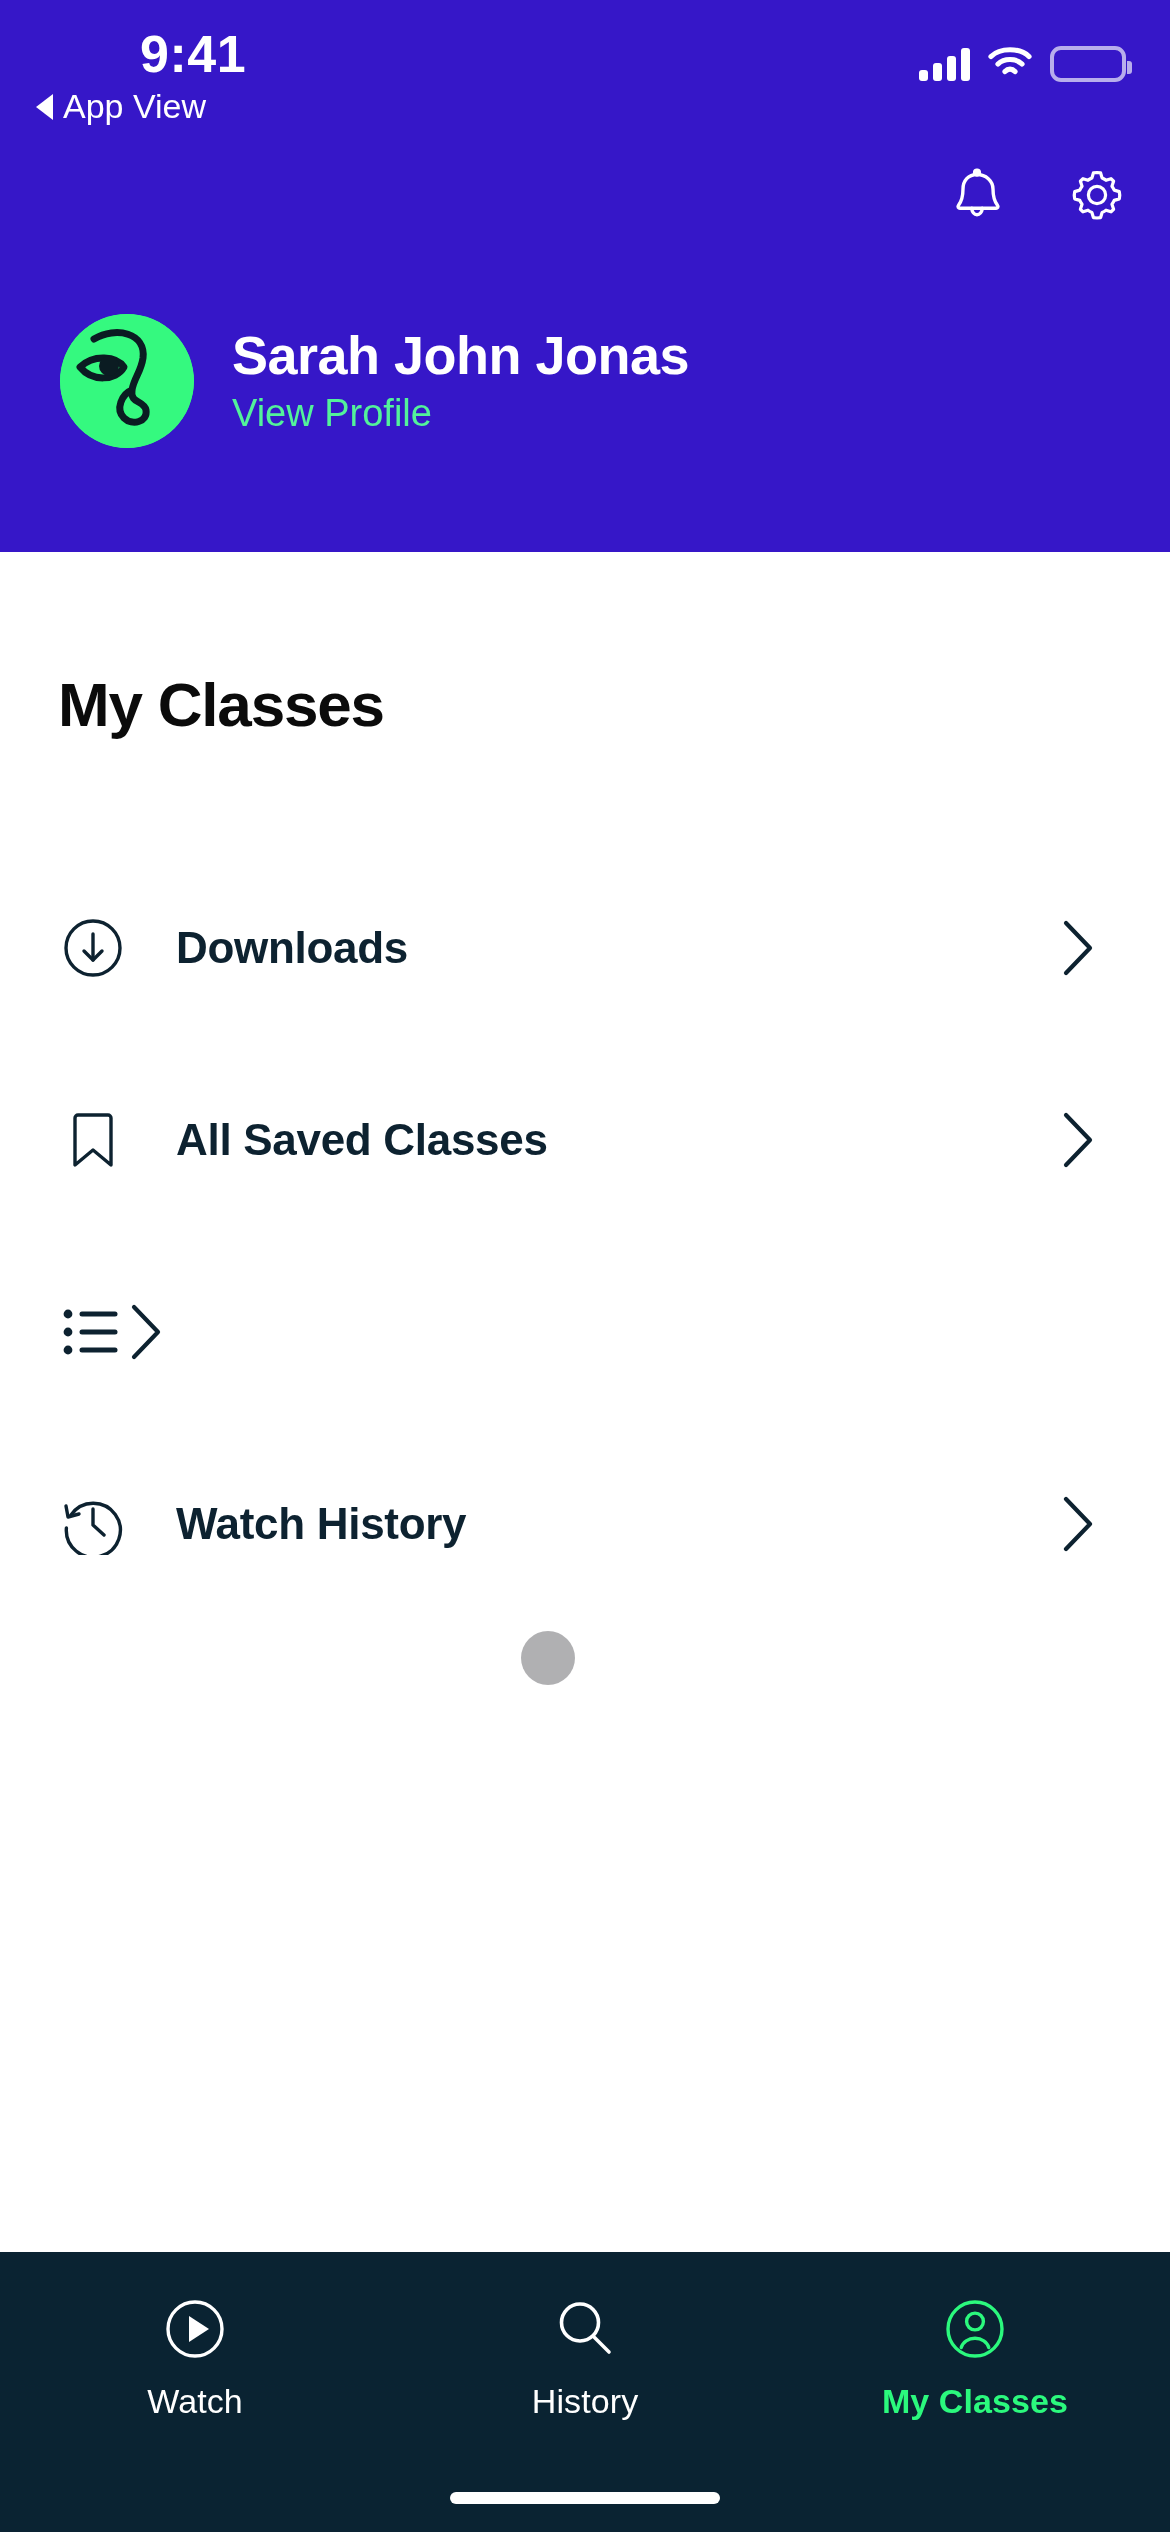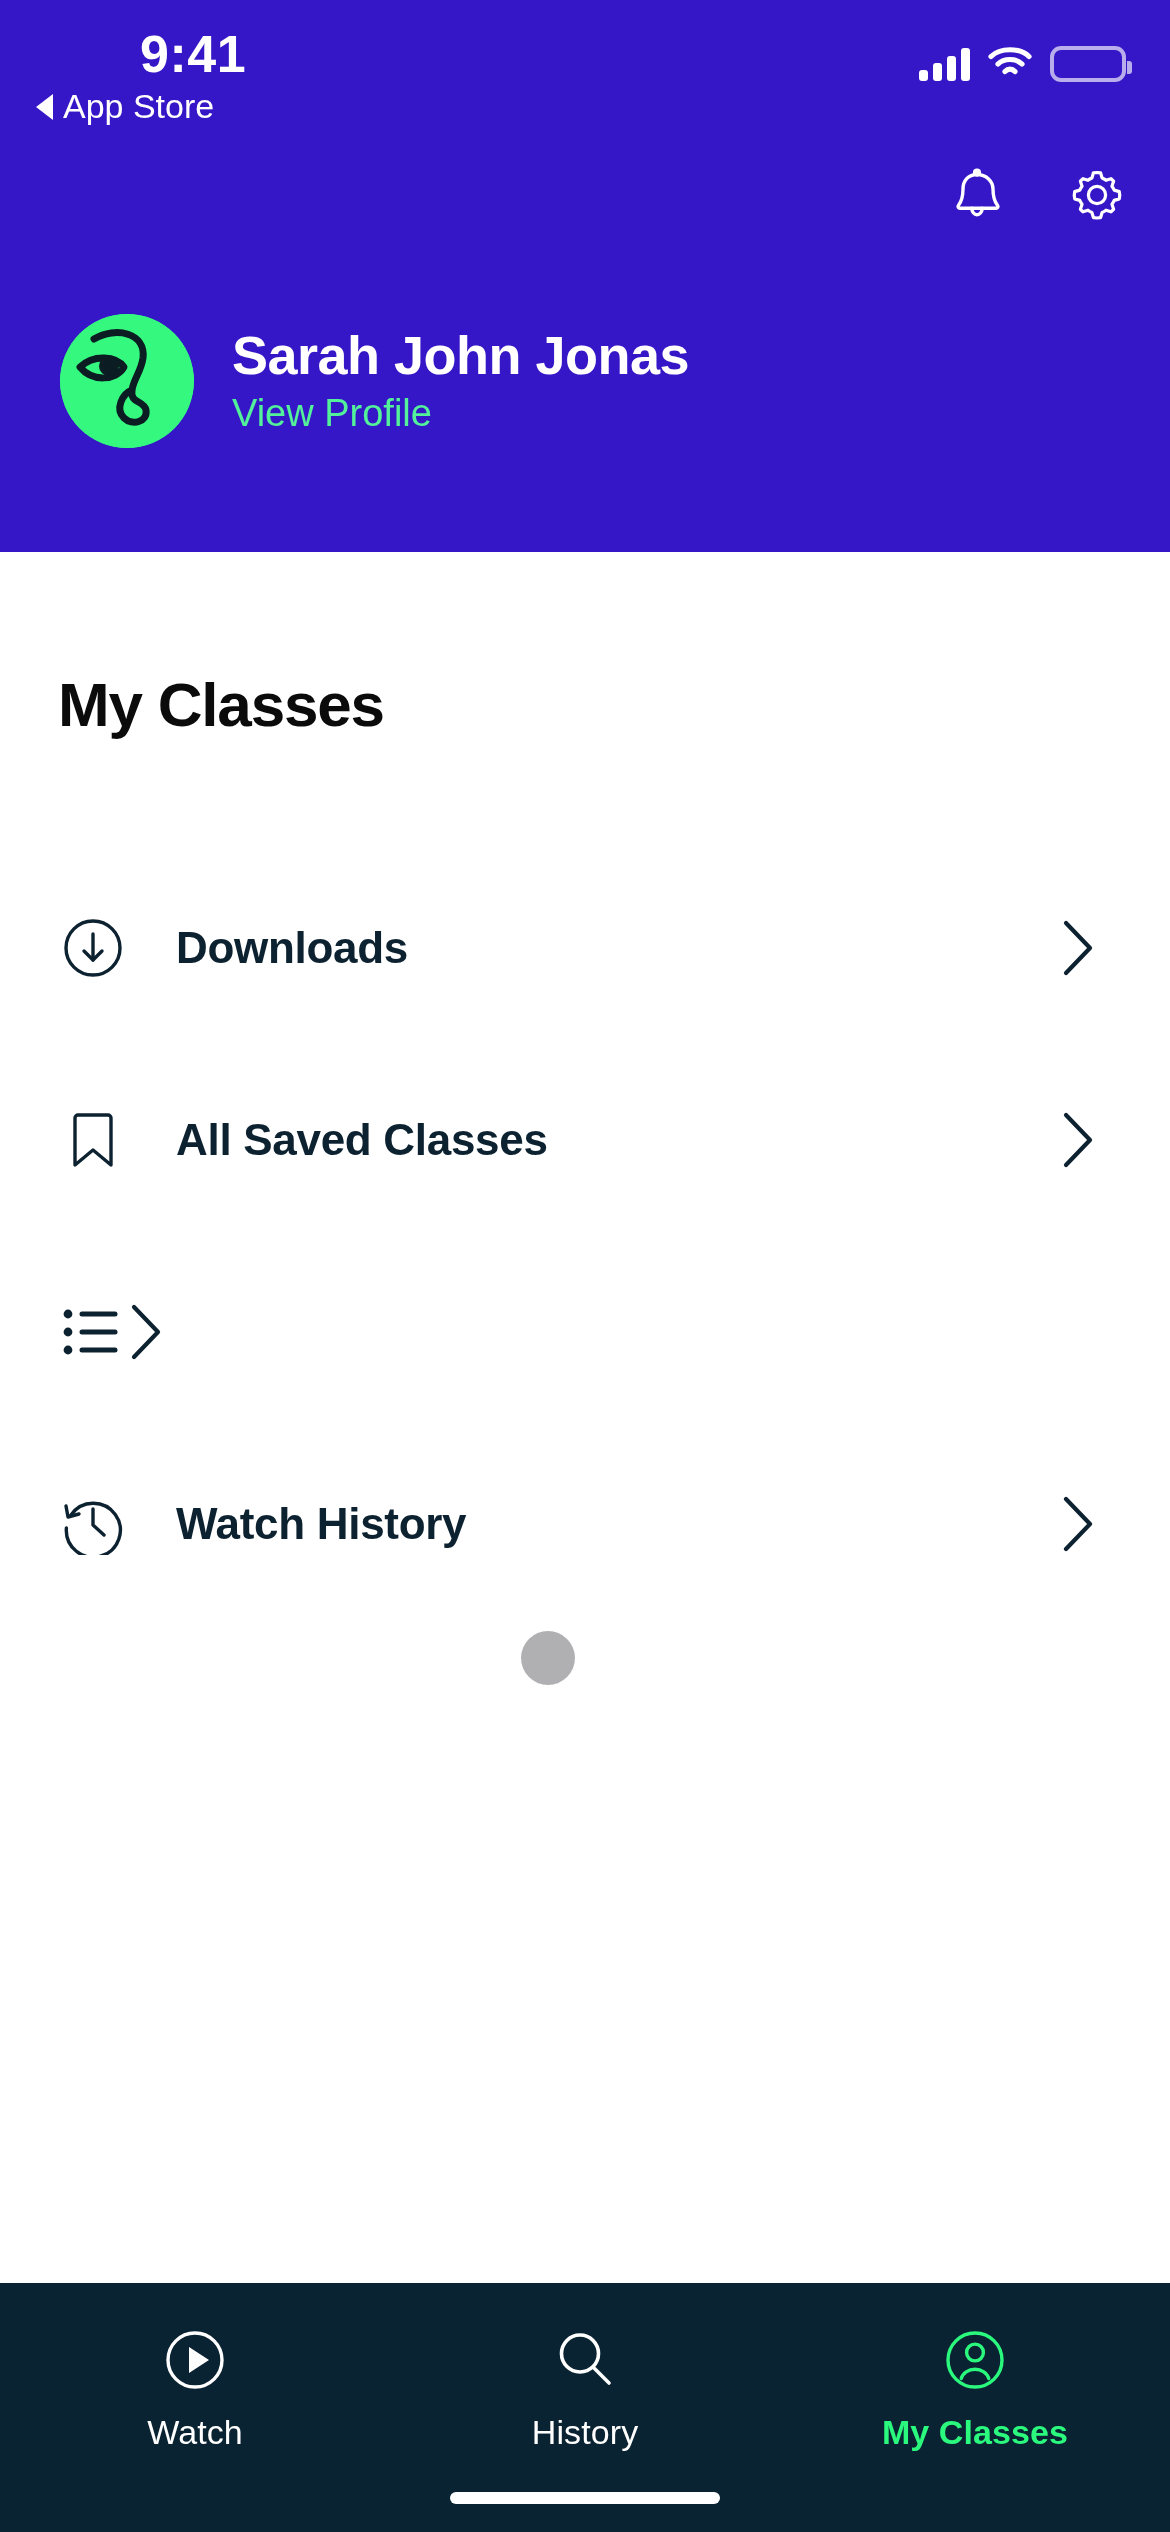--- a/index.html
+++ b/index.html
@@ -239,21 +239,21 @@
     border-radius: 50%;
     background: rgba(90,90,95,0.48);
     left: 521px;
     top: 1079px;
     pointer-events: none;
   }
 
   
   .tabbar {
     flex: none;
-    height: 249px;
+    height: 280px;
     background: #0A2332;
     display: flex;
     align-items: flex-start;
     padding-top: 46px;
     box-sizing: border-box;
     position: relative;
   }
   .tab {
     flex: 1 1 0;
     display: flex;
@@ -288,21 +288,21 @@
 
 <div class="screen">
 
   <div class="header">
 
     <div class="statusbar">
       <div class="status-time">9:41</div>
 
       <div class="status-backlink">
         <span class="tri"></span>
-        <span>App Store</span>
+        <span>App View</span>
       </div>
 
       <div class="status-right">
         <span class="signal-bars">
           <i></i>
             <i></i>
             <i></i>
             <i></i>
         </span>
         <span>

